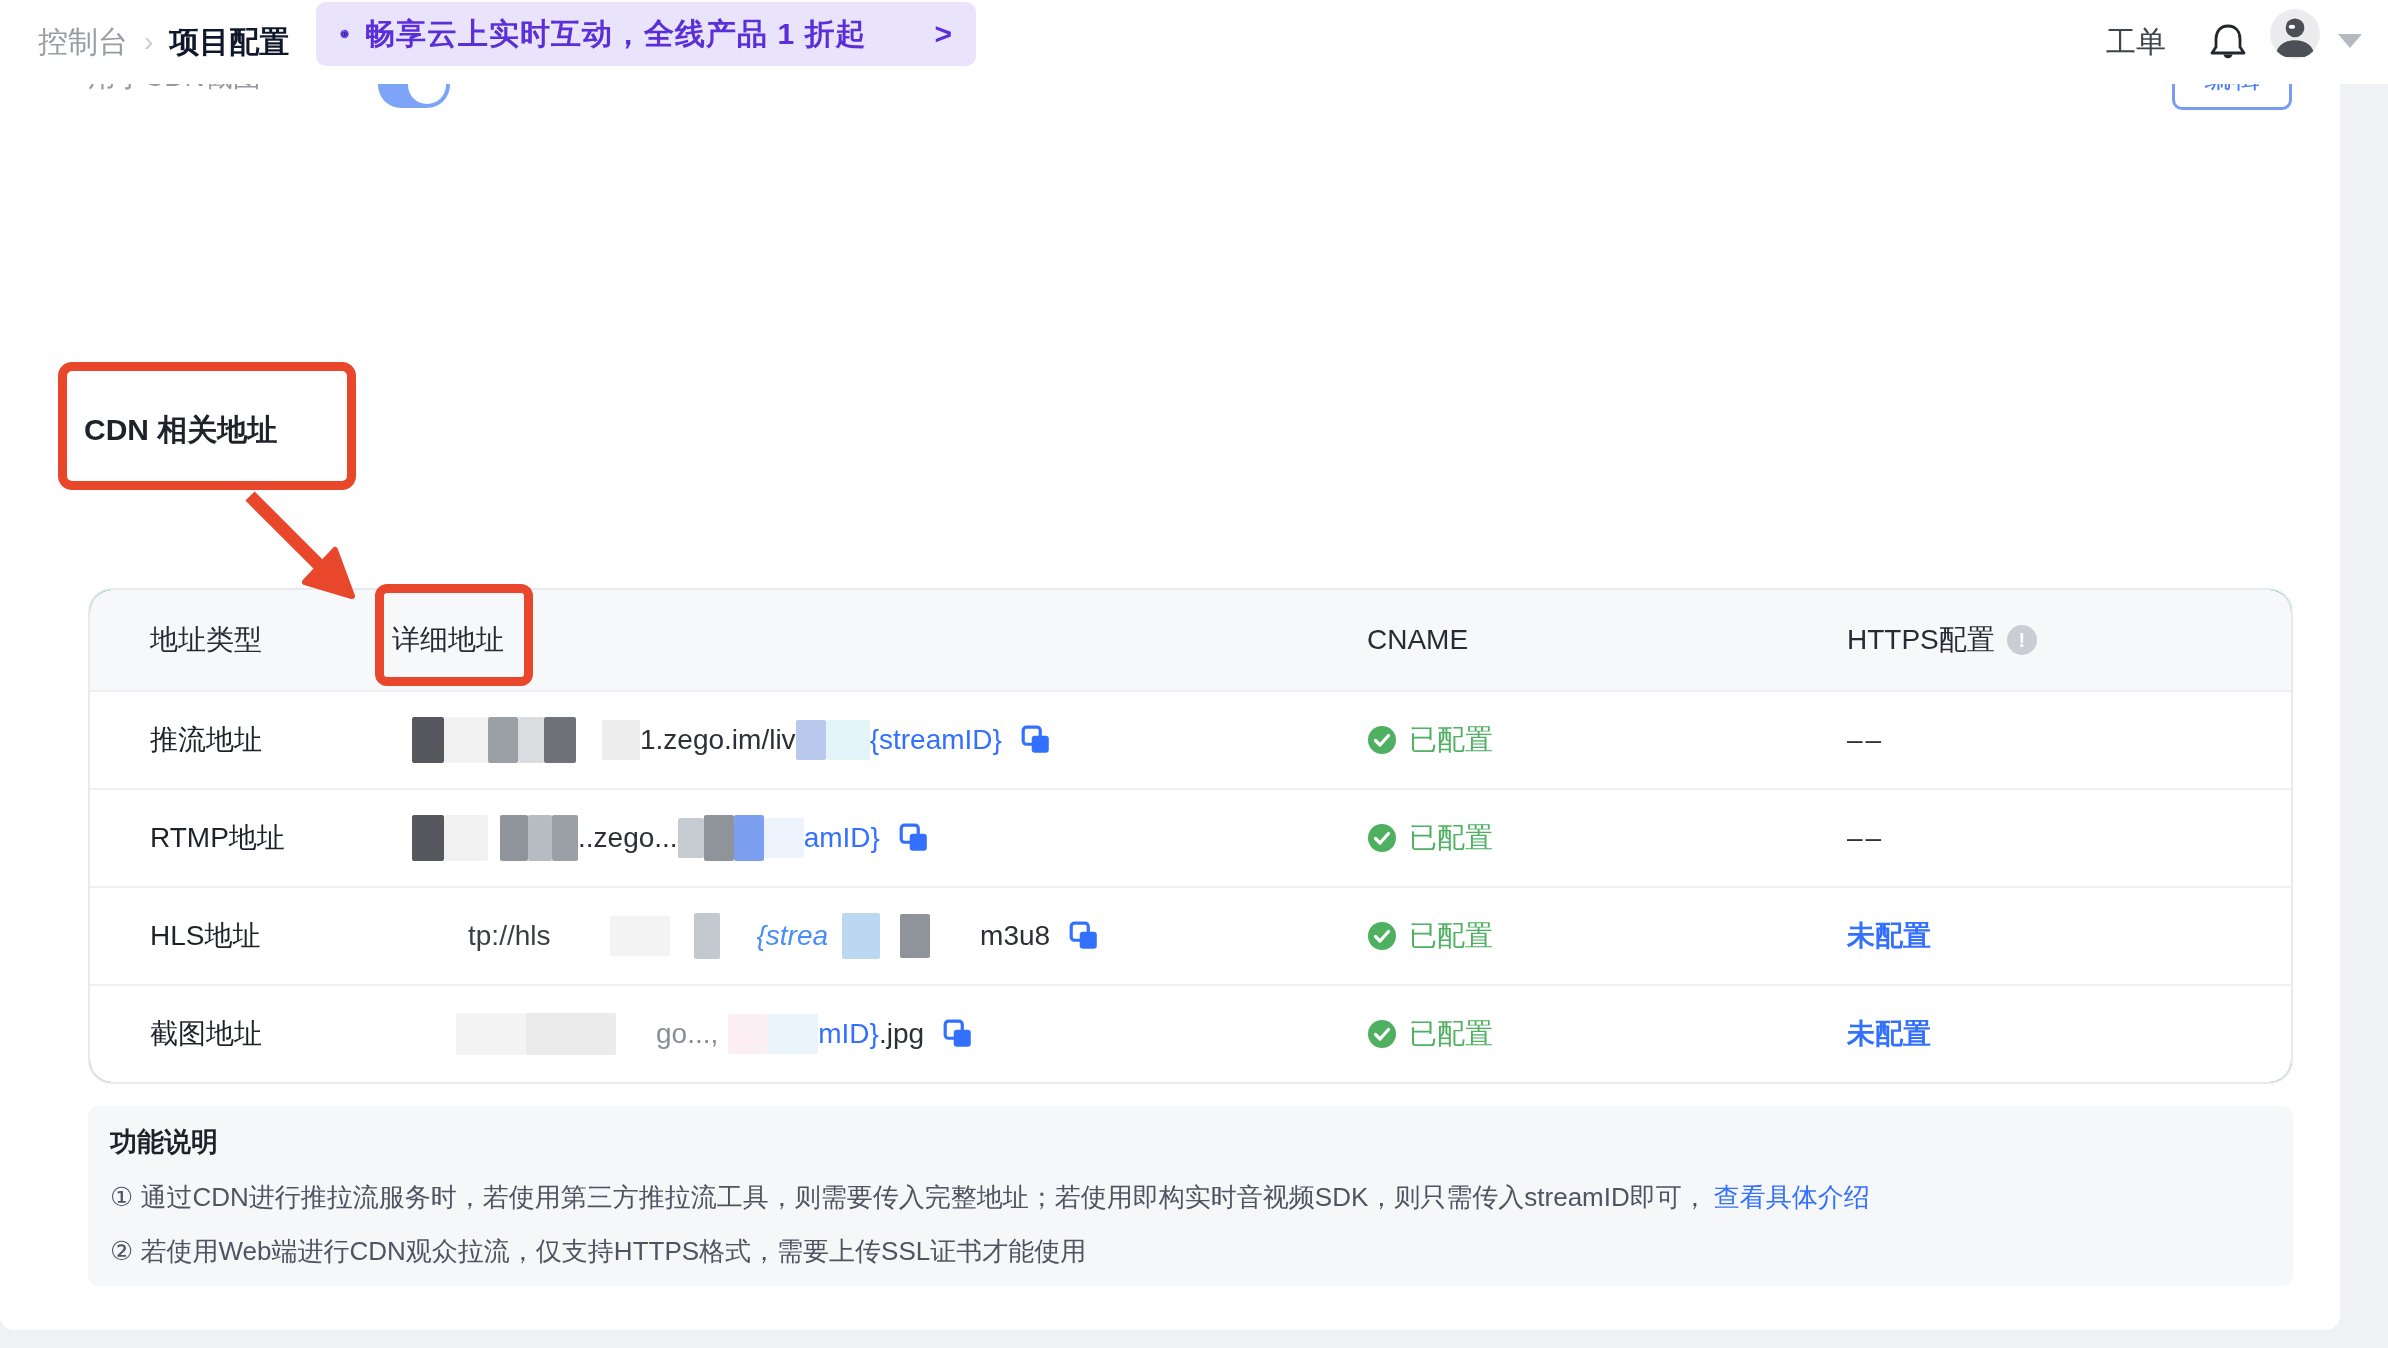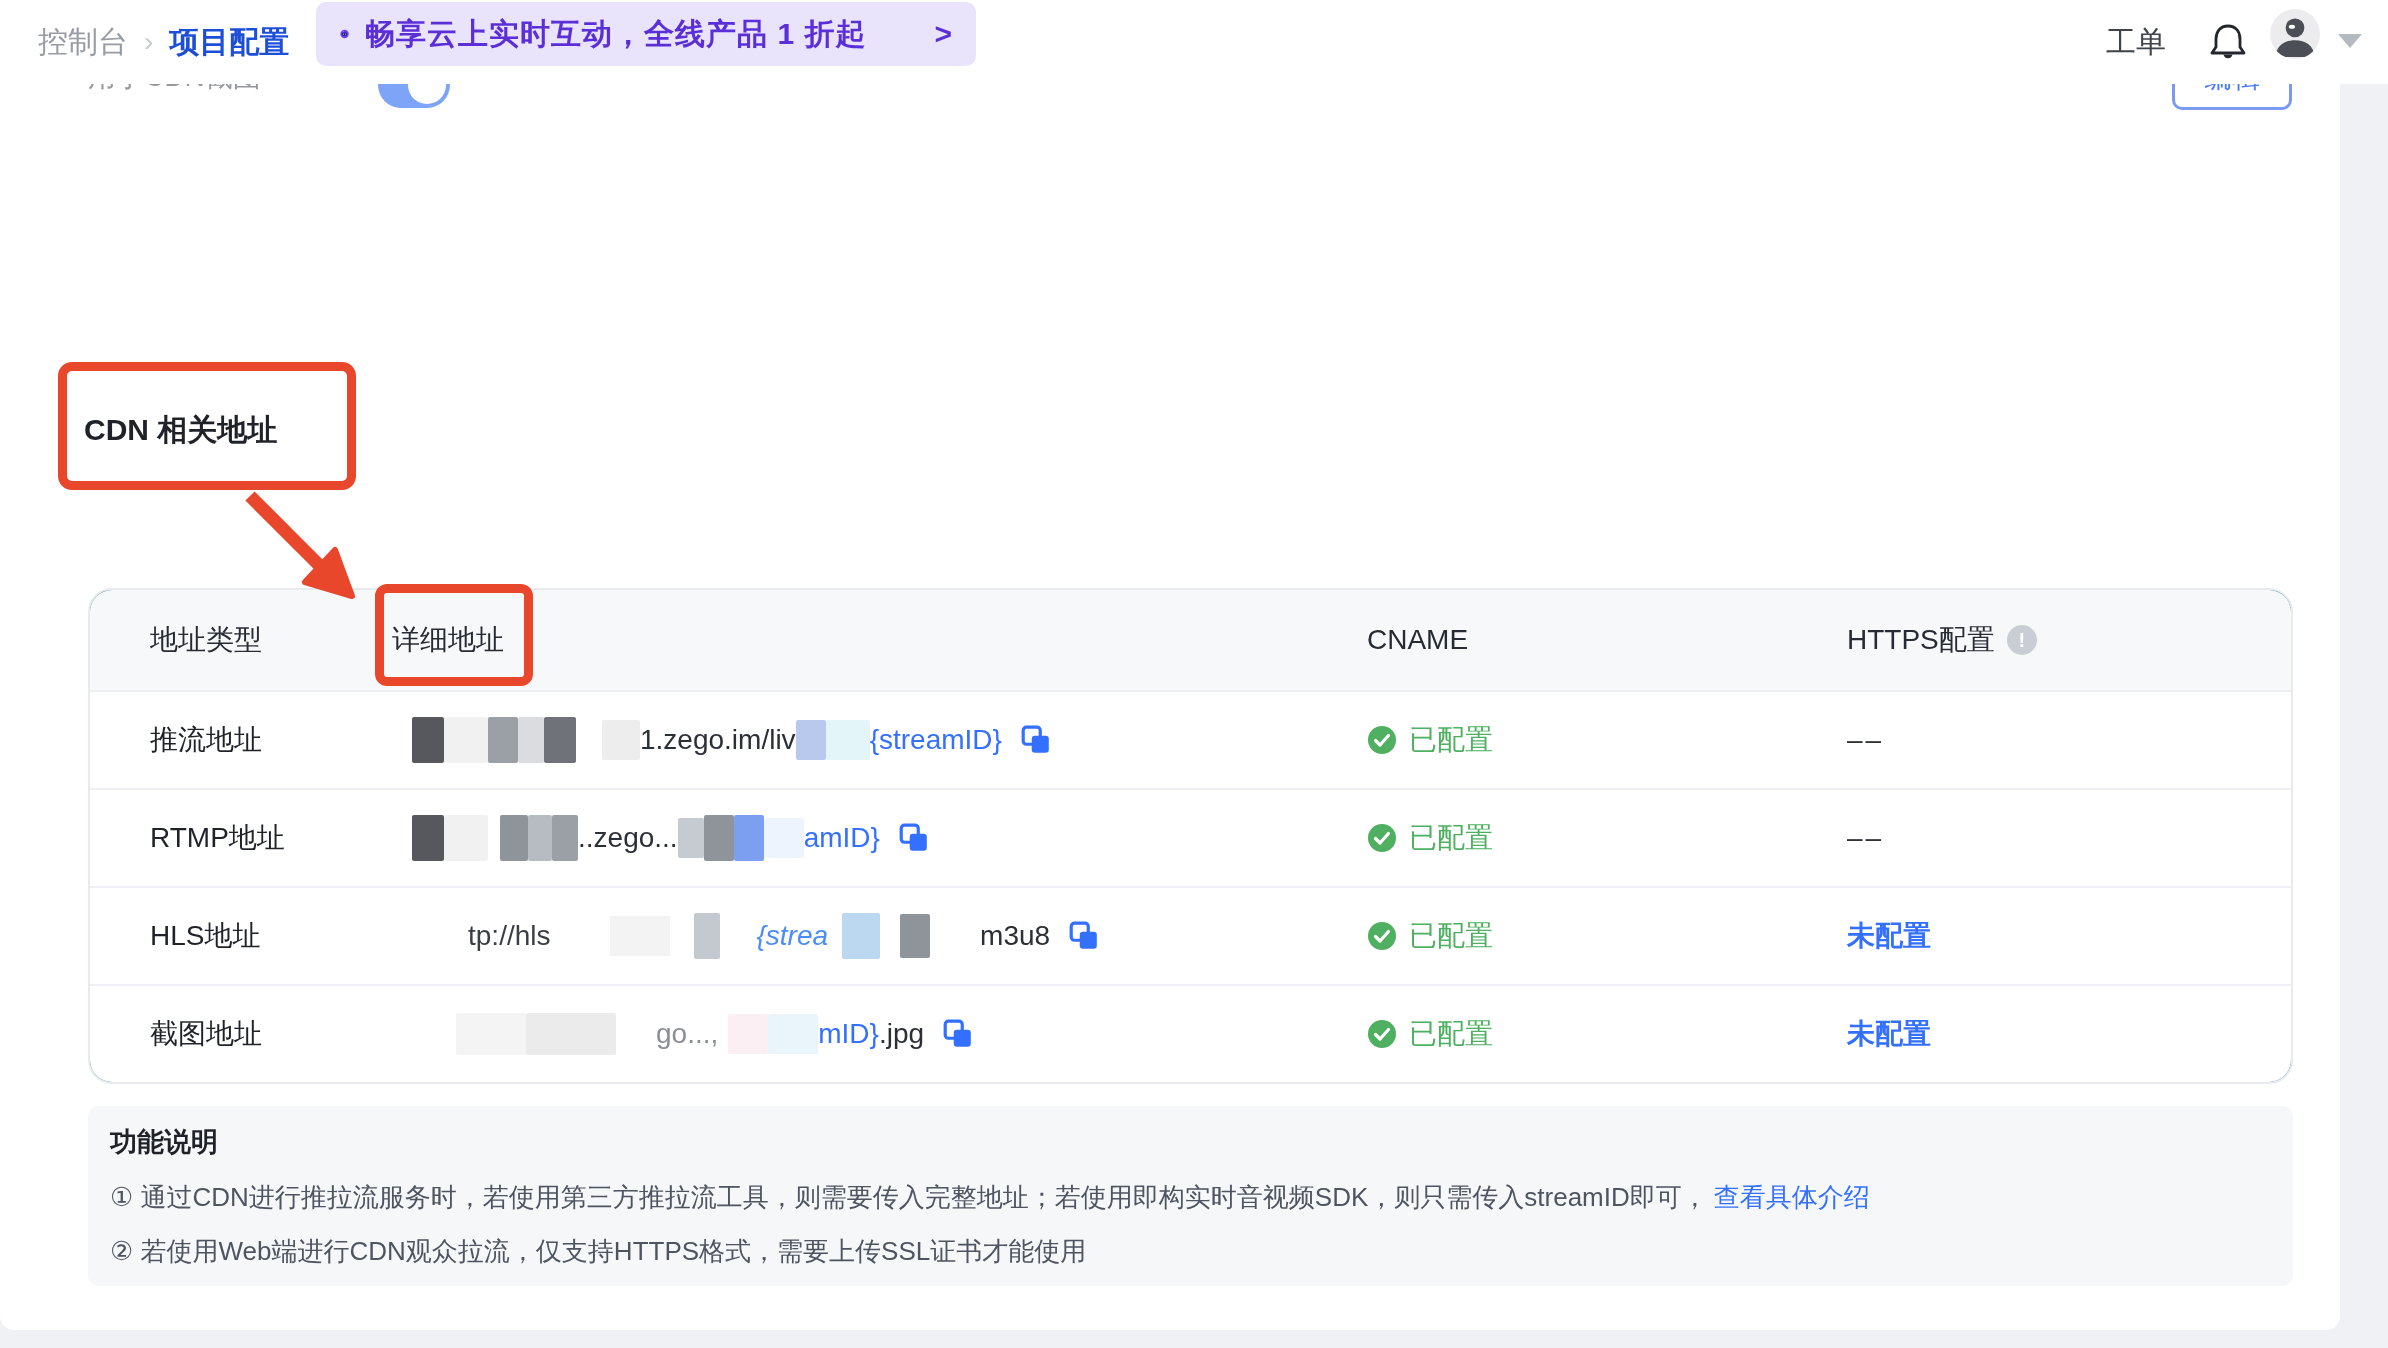--- a/index.html
+++ b/index.html
@@ -12,21 +12,21 @@
   .abs{position:absolute;}
 
   
   #card{left:0;top:0;width:2340px;height:1330px;background:#ffffff;border-radius:0 0 14px 14px;z-index:1;}
 
   
   #header{left:0;top:0;width:2388px;height:84px;background:#ffffff;z-index:30;}
   #breadcrumb{left:38px;top:0;height:84px;display:flex;align-items:center;gap:16px;font-size:30px;}
   .bc-root{color:#989ca4;}
   .bc-sep{color:#c6cad1;font-size:28px;}
-  .bc-current{color:#1d4ed8;font-weight:700;}
+  .bc-current{color:#0f172a;font-weight:700;}
   #promo-banner{left:316px;top:2px;width:660px;height:64px;background:#e9e3fb;border-radius:10px;
     display:flex;align-items:center;padding:0 24px;box-sizing:border-box;gap:16px;cursor:pointer;}
   #promo-banner .promo-text{color:#5b2fd8;font-weight:700;font-size:30px;letter-spacing:1px;white-space:nowrap;}
   #promo-banner .promo-arrow{color:#5b2fd8;font-weight:700;font-size:30px;margin-left:52px;}
   #ticket-label{left:2106px;top:0;height:84px;display:flex;align-items:center;font-size:30px;color:#3f434a;cursor:pointer;}
   #bell{left:2206px;top:20px;width:44px;height:44px;cursor:pointer;}
   #avatar{left:2270px;top:9px;width:50px;height:50px;border-radius:50%;background:#ececee;overflow:hidden;cursor:pointer;}
   #caret{left:2338px;top:34px;width:0;height:0;border-left:12px solid transparent;border-right:12px solid transparent;border-top:14px solid #b5b9c0;cursor:pointer;}
 
   

